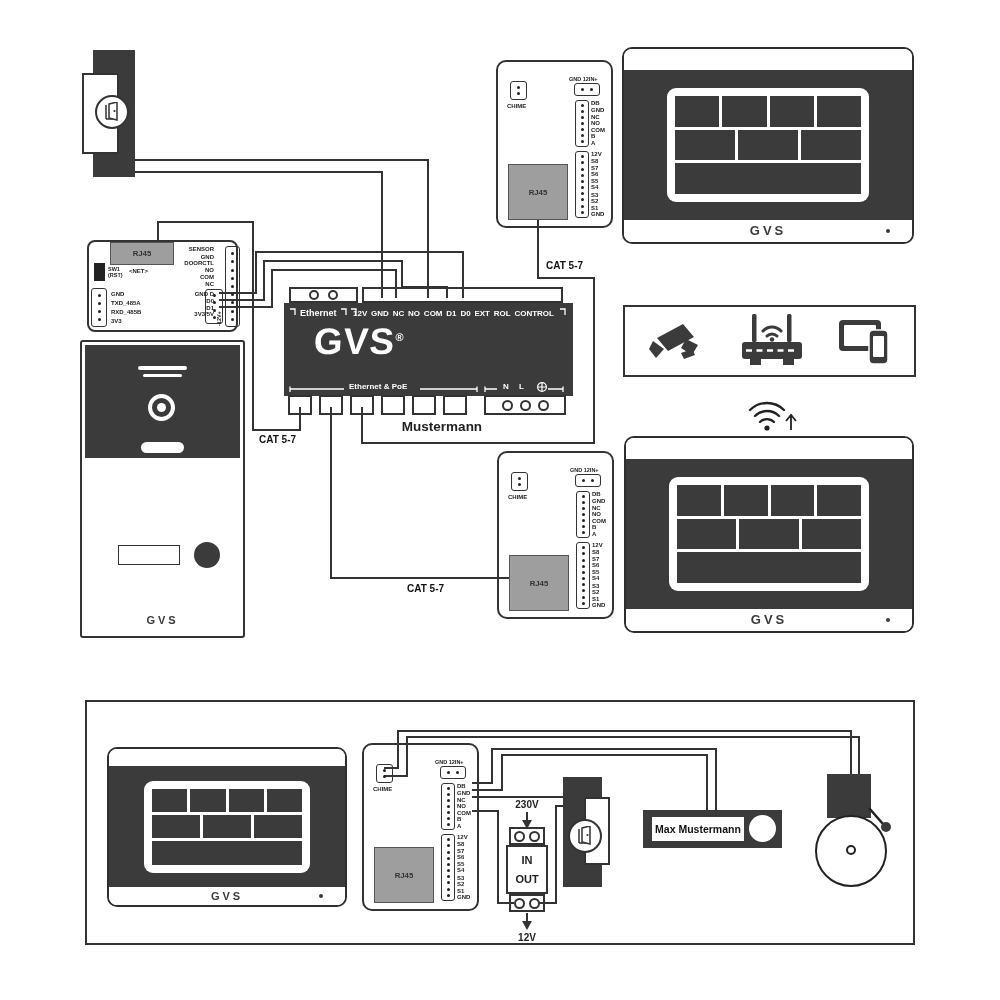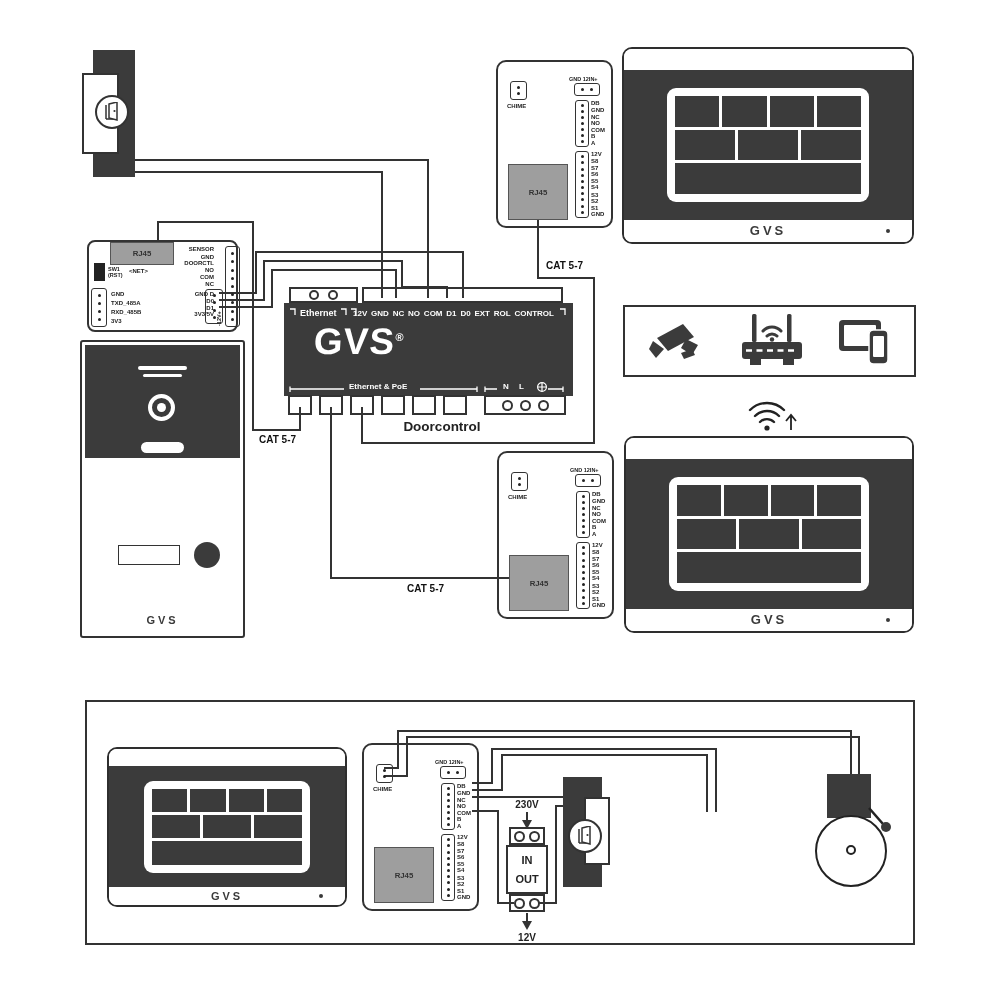--- a/index.html
+++ b/index.html
@@ -223,21 +223,21 @@
     <div class="dcsq" style="left:319px;top:395px"></div>
     <div class="dcsq" style="left:350px;top:395px"></div>
     <div class="dcsq" style="left:381px;top:395px"></div>
     <div class="dcsq" style="left:412px;top:395px"></div>
     <div class="dcsq" style="left:443px;top:395px"></div>
     <div class="dc-tblock" style="left:484px;top:395px;width:82px;height:20px;gap:7px">
         <i class="circ11"></i>
         <i class="circ11"></i>
         <i class="circ11"></i>
       </div>
-    <div class="dc-title">Doorcontrol</div>
+    <div class="dc-title">Mustermann</div>
   </div>
 
   <div class="imodule" style="left:496px;top:60px">
     <div class="dots" style="left:12px;top:19px;width:17px;height:19px">
         <i></i>
         <i></i>
       </div>
     <div class="sc s60" style="left:9px;top:41px">CHIME</div>
     <div class="sc s55" style="left:71px;top:14px">GND 12IN+</div>
     <div class="dots h" style="left:76px;top:21px;width:26px;height:13px">
@@ -548,20 +548,24 @@
     <div class="lockplate" style="left:584px;top:797px;width:26px;height:68px"></div>
     <div class="lockcircle" style="left:568px;top:819px">
       <svg width="20" height="20" viewBox="0 0 20 20">
           <path d="M4 3 V17 M4 17 H13" stroke="#333" stroke-width="1.5" fill="none"></path>
           <polygon points="7,2 15,0 15,18 7,16" fill="#fff" stroke="#333" stroke-width="1.5"></polygon>
           <circle cx="12.5" cy="9" r="1.1" fill="#333"></circle>
         </svg>
     </div>
   </div>
 
+  <div class="nameplate">
+    <div class="label">Max Mustermann</div>
+    <div class="btn"></div>
+  </div>
 
   <div class="doorbell">
     <div class="box"></div>
     <div class="gong"></div>
     <div class="pin"></div>
     <svg class="abs" style="left:48px;top:32px" width="32" height="32" viewBox="0 0 32 32">
       <line x1="6" y1="6" x2="20" y2="22" stroke="#222" stroke-width="2.5"></line>
       <circle cx="23" cy="25" r="5" fill="#3b3b3b"></circle>
     </svg>
   </div>

